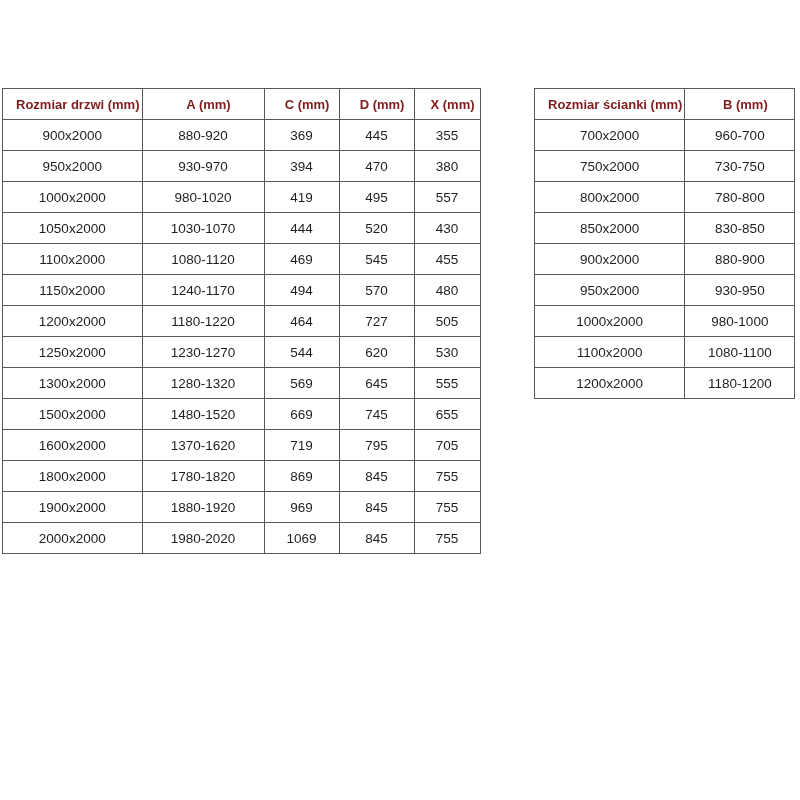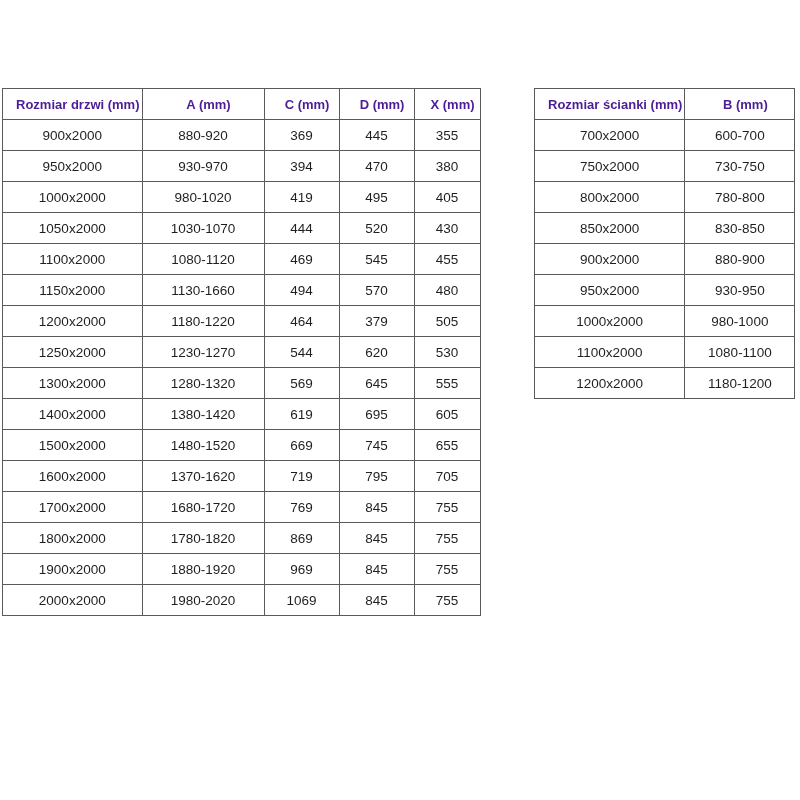--- a/index.html
+++ b/index.html
@@ -30,21 +30,21 @@
     text-align: center;
     vertical-align: middle;
     font-size: 13.5px;
     color: #1f1f1f;
     white-space: nowrap;
     overflow: hidden;
   }
   .dim-table th {
     font-weight: bold;
     font-size: 13px;
-    color: #4c1d95;
+    color: #7f1d1d;
     padding-left: 13px;
   }
 </style>
 </head>
 <body>
 
 <div class="page">
   <table class="dim-table left">
     <colgroup>
         <col style="width: 137px;">
@@ -75,91 +75,77 @@
           <td>930-970</td>
           <td>394</td>
           <td>470</td>
           <td>380</td>
         </tr>
         <tr>
           <td>1000x2000</td>
           <td>980-1020</td>
           <td>419</td>
           <td>495</td>
-          <td>405</td>
+          <td>557</td>
         </tr>
         <tr>
           <td>1050x2000</td>
           <td>1030-1070</td>
           <td>444</td>
           <td>520</td>
           <td>430</td>
         </tr>
         <tr>
           <td>1100x2000</td>
           <td>1080-1120</td>
           <td>469</td>
           <td>545</td>
           <td>455</td>
         </tr>
         <tr>
           <td>1150x2000</td>
-          <td>1130-1660</td>
+          <td>1240-1170</td>
           <td>494</td>
           <td>570</td>
           <td>480</td>
         </tr>
         <tr>
           <td>1200x2000</td>
           <td>1180-1220</td>
           <td>464</td>
-          <td>379</td>
+          <td>727</td>
           <td>505</td>
         </tr>
         <tr>
           <td>1250x2000</td>
           <td>1230-1270</td>
           <td>544</td>
           <td>620</td>
           <td>530</td>
         </tr>
         <tr>
           <td>1300x2000</td>
           <td>1280-1320</td>
           <td>569</td>
           <td>645</td>
           <td>555</td>
         </tr>
         <tr>
-          <td>1400x2000</td>
-          <td>1380-1420</td>
-          <td>619</td>
-          <td>695</td>
-          <td>605</td>
-        </tr>
-        <tr>
           <td>1500x2000</td>
           <td>1480-1520</td>
           <td>669</td>
           <td>745</td>
           <td>655</td>
         </tr>
         <tr>
           <td>1600x2000</td>
           <td>1370-1620</td>
           <td>719</td>
           <td>795</td>
           <td>705</td>
-        </tr>
-        <tr>
-          <td>1700x2000</td>
-          <td>1680-1720</td>
-          <td>769</td>
-          <td>845</td>
-          <td>755</td>
         </tr>
         <tr>
           <td>1800x2000</td>
           <td>1780-1820</td>
           <td>869</td>
           <td>845</td>
           <td>755</td>
         </tr>
         <tr>
           <td>1900x2000</td>
@@ -185,21 +171,21 @@
       </colgroup>
     <thead>
         <tr>
           <th>Rozmiar ścianki (mm)</th>
           <th>B (mm)</th>
         </tr>
       </thead>
     <tbody>
         <tr>
           <td>700x2000</td>
-          <td>600-700</td>
+          <td>960-700</td>
         </tr>
         <tr>
           <td>750x2000</td>
           <td>730-750</td>
         </tr>
         <tr>
           <td>800x2000</td>
           <td>780-800</td>
         </tr>
         <tr>

